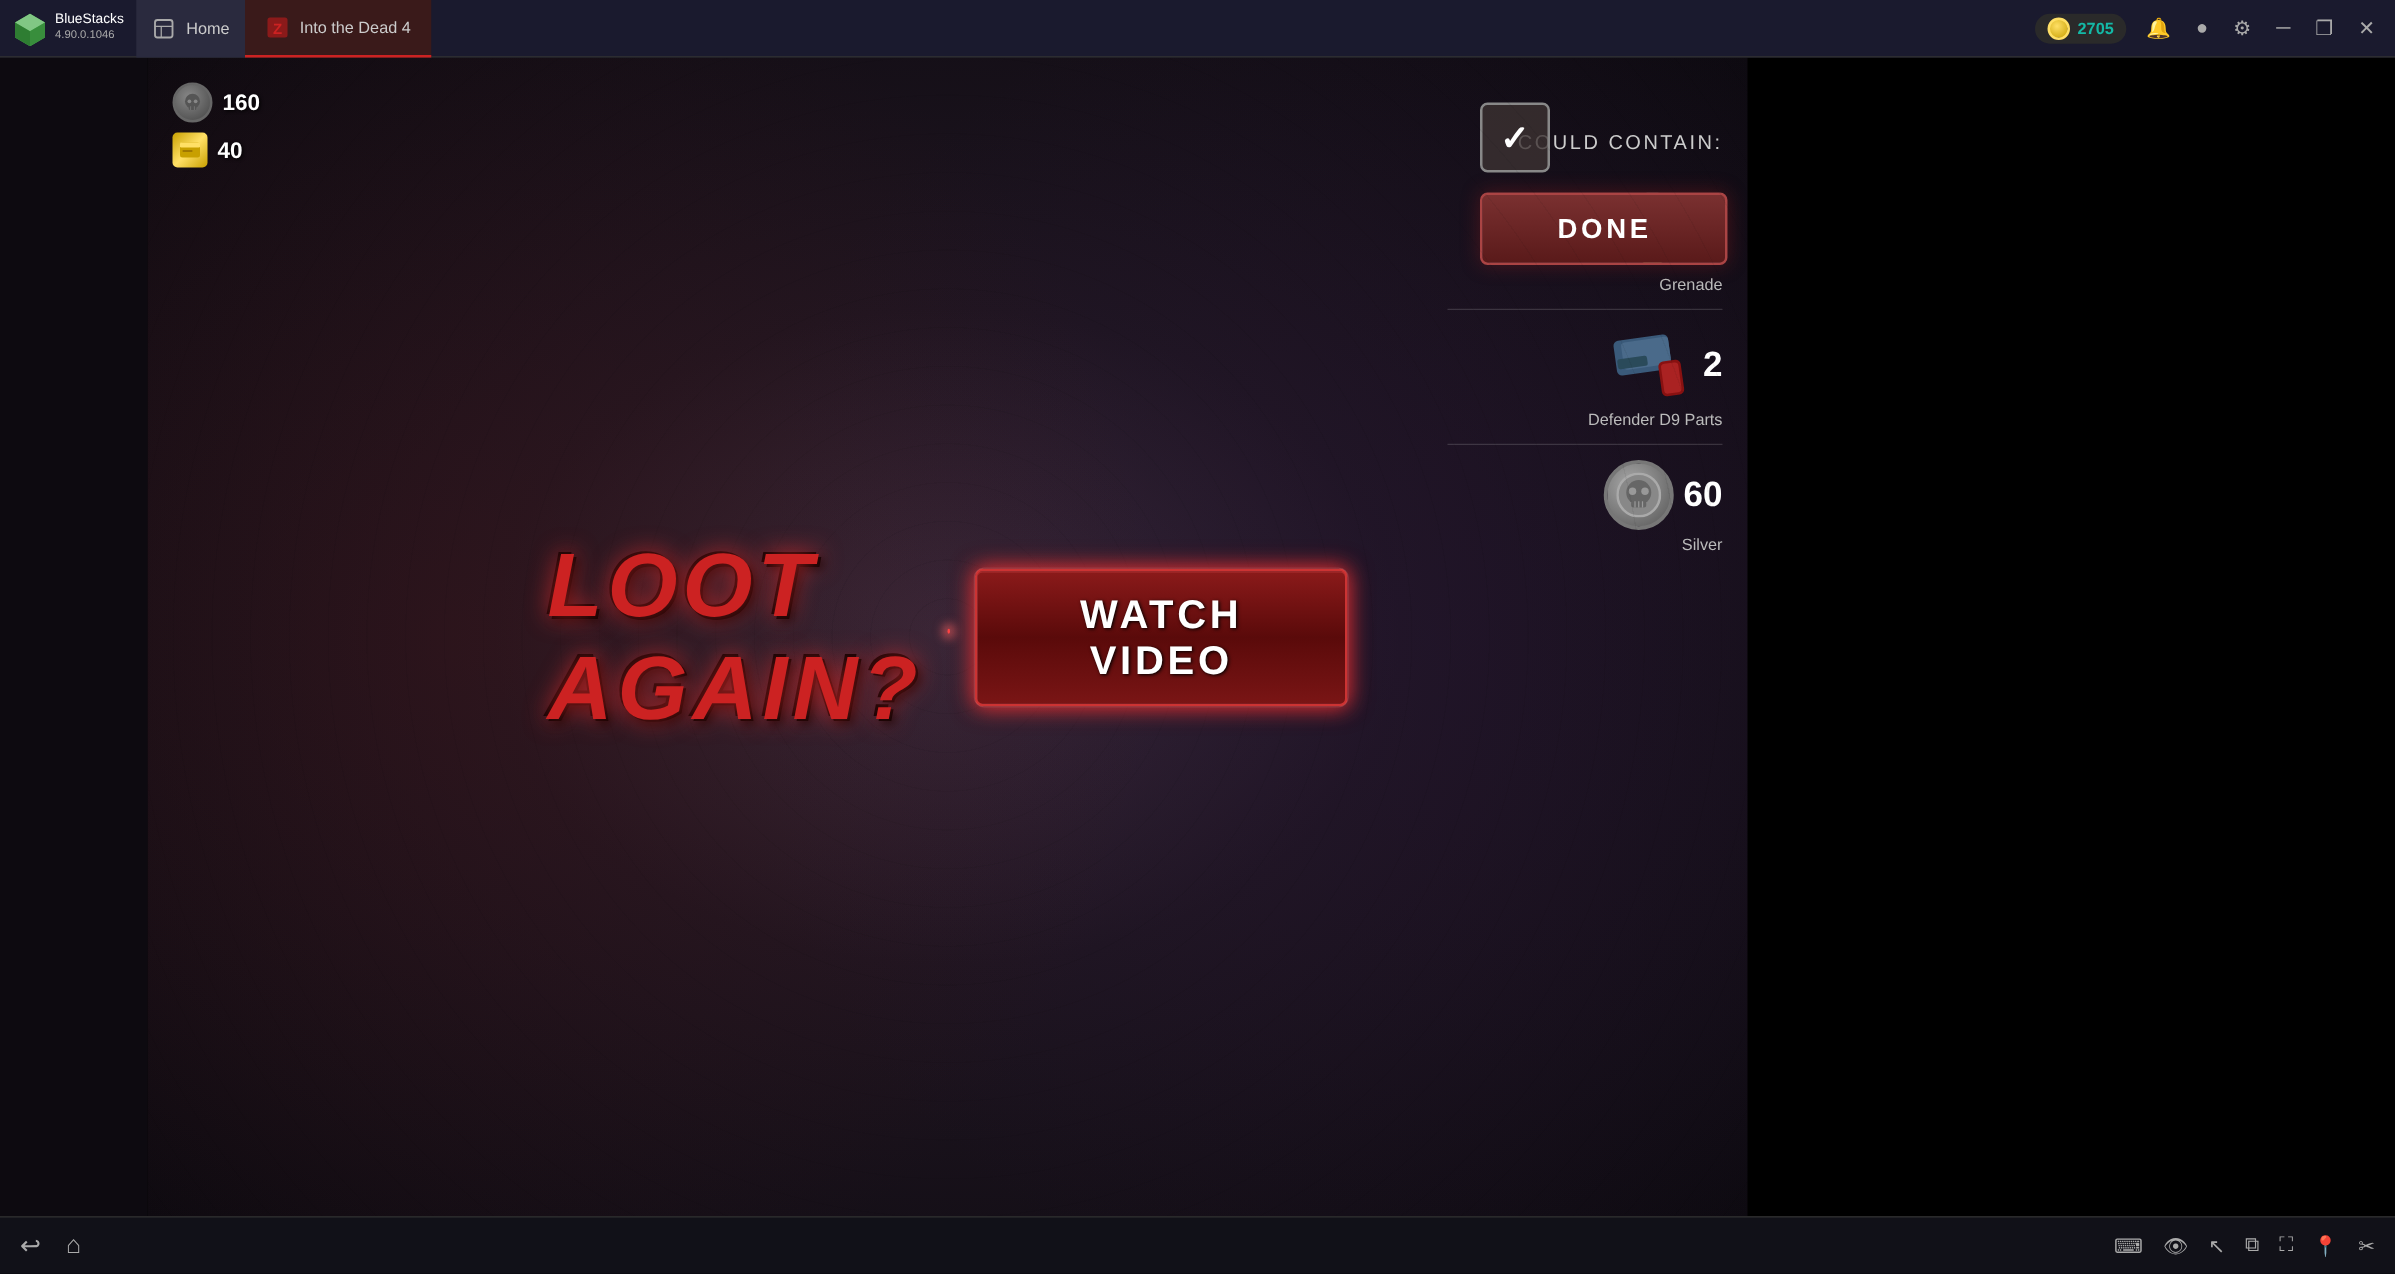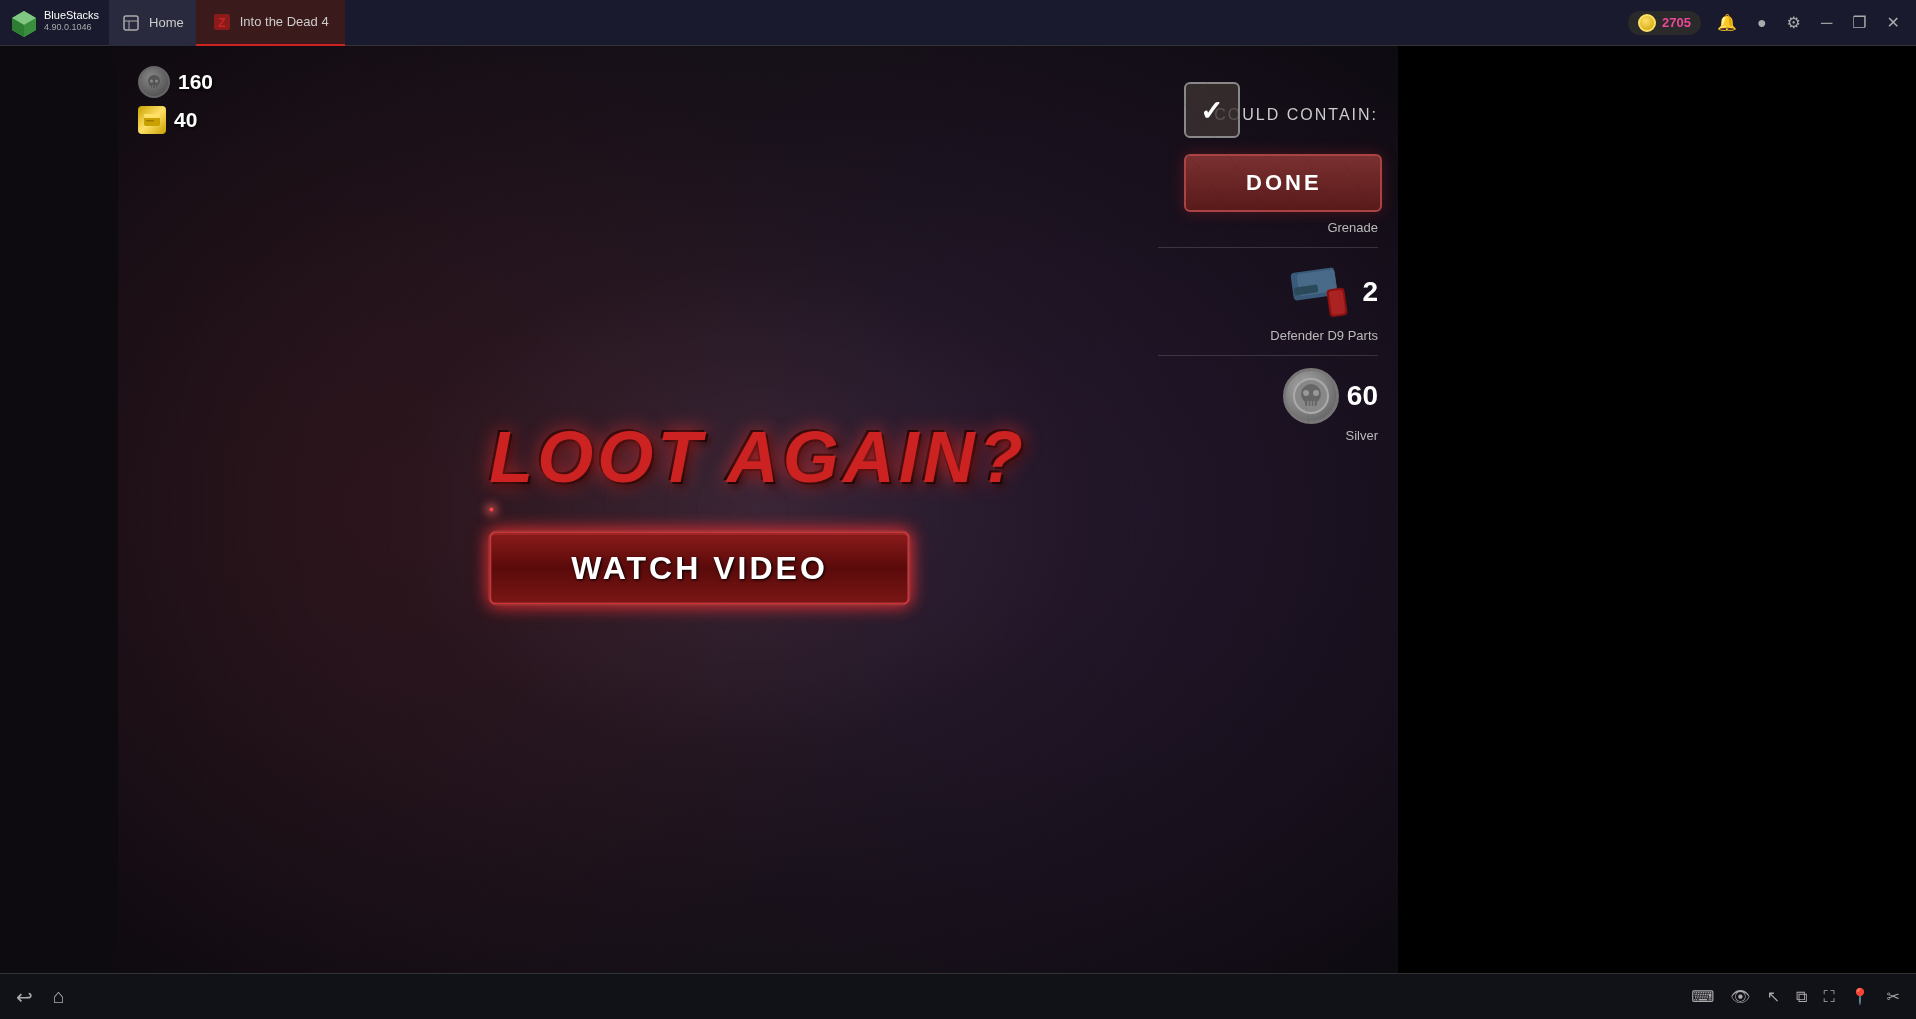--- a/index.html
+++ b/index.html
@@ -94,21 +94,21 @@
 
     .coin-icon {
       width: 18px;
       height: 18px;
       background: radial-gradient(circle at 40% 35%, #ffe066, #c8a000);
       border-radius: 50%;
       border: 2px solid #ffe066;
     }
 
     #coin-count {
-      color: #ec4899;
+      color: #14b8a6;
       font-size: 13px;
       font-weight: bold;
     }
 
     .titlebar-btn {
       color: #aaa;
       font-size: 16px;
       cursor: pointer;
       padding: 2px 4px;
     }
@@ -224,34 +224,33 @@
       background: linear-gradient(135deg, #c8a000, #ffe066, #c8a000);
       border-radius: 4px;
       display: flex;
       align-items: center;
       justify-content: center;
       font-size: 14px;
     }
 
     .currency-value {
       color: #fff;
-      font-size: 21px;
+      font-size: 18px;
       font-weight: bold;
       text-shadow: 1px 1px 3px #000;
     }
 
     
     #loot-dialog {
       position: absolute;
       top: 50%;
       left: 50%;
       transform: translate(-50%, -50%);
       display: flex;
-      flex-direction: column;
-      align-items: flex-start;
+      align-items: center;
       gap: 20px;
       z-index: 20;
     }
 
     #loot-title {
       font-size: 72px;
       font-weight: 900;
       color: #cc2222;
       text-shadow: 
         0 0 20px rgba(255,50,50,0.8),

